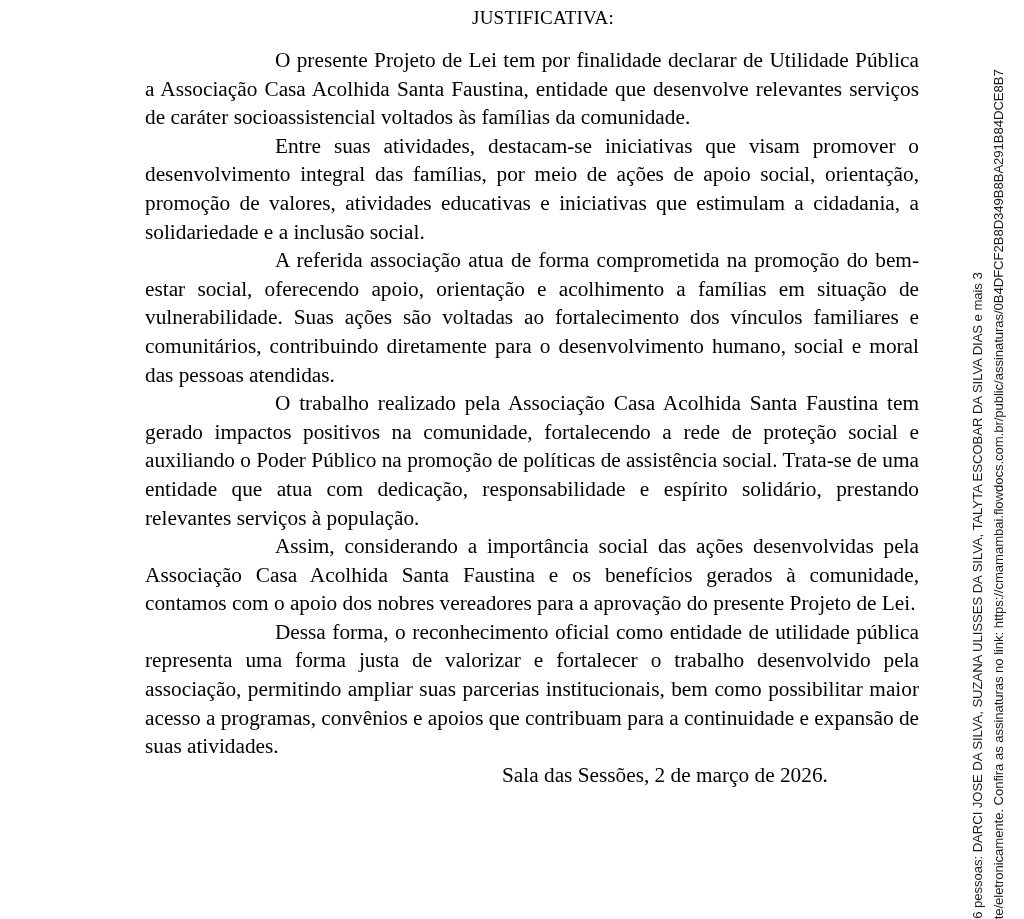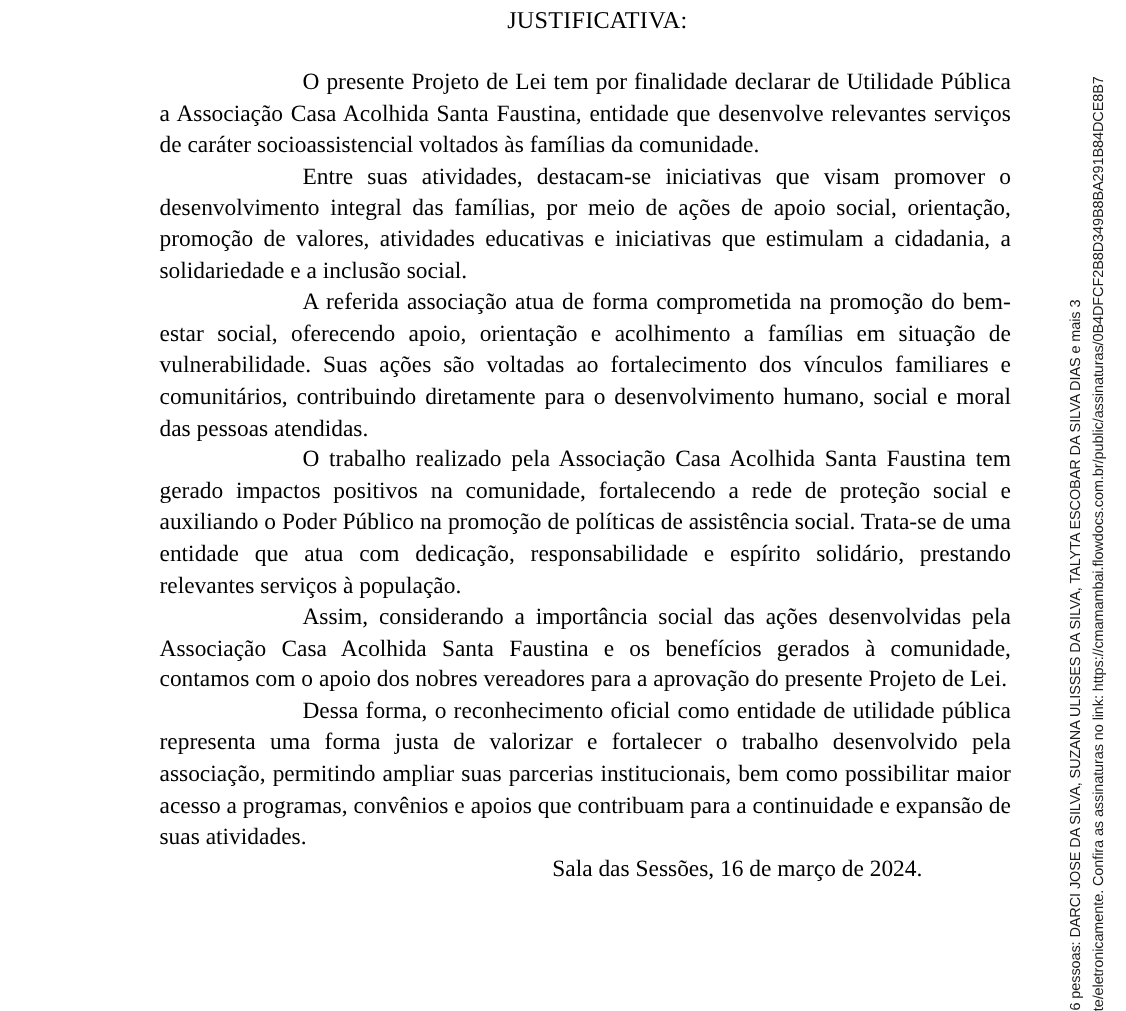--- a/index.html
+++ b/index.html
@@ -21,39 +21,39 @@
   #doc-body {
     position: absolute;
     left: 145px;
     top: 0px;
     width: 774px;
     height: 919px;
   }
 
   .doc-title {
     text-align: center;
-    font-size: 22px;
+    font-size: 19px;
     line-height: 28px;
     letter-spacing: 0.2px;
     margin: 4px 0 0 0;
     padding-left: 22px;
   }
 
   .doc-par {
     font-size: 21.3px;
     line-height: 28.6px;
     text-align: justify;
     text-justify: inter-word;
     text-indent: 6.1em;
     margin: 0;
     hyphens: none;
   }
 
   .doc-par.p-first {
-    margin-top: 28px;
+    margin-top: 14px;
   }
 
   .doc-closing {
     font-size: 21.3px;
     line-height: 28.6px;
     margin: 0;
     padding-left: 357px;
     white-space: nowrap;
   }
 
@@ -104,21 +104,21 @@
     <p class="doc-par">Entre suas atividades, destacam-se iniciativas que visam promover o desenvolvimento integral das famílias, por meio de ações de apoio social, orientação, promoção de valores, atividades educativas e iniciativas que estimulam a cidadania, a solidariedade e a inclusão social.</p>
 
     <p class="doc-par">A referida associação atua de forma comprometida na promoção do bem-estar social, oferecendo apoio, orientação e acolhimento a famílias em situação de vulnerabilidade. Suas ações são voltadas ao fortalecimento dos vínculos familiares e comunitários, contribuindo diretamente para o desenvolvimento humano, social e moral das pessoas atendidas.</p>
 
     <p class="doc-par">O trabalho realizado pela Associação Casa Acolhida Santa Faustina tem gerado impactos positivos na comunidade, fortalecendo a rede de proteção social e auxiliando o Poder Público na promoção de políticas de assistência social. Trata-se de uma entidade que atua com dedicação, responsabilidade e espírito solidário, prestando relevantes serviços à população.</p>
 
     <p class="doc-par">Assim, considerando a importância social das ações desenvolvidas pela Associação Casa Acolhida Santa Faustina e os benefícios gerados à comunidade, contamos com o apoio dos nobres vereadores para a aprovação do presente Projeto de Lei.</p>
 
     <p class="doc-par">Dessa forma, o reconhecimento oficial como entidade de utilidade pública representa uma forma justa de valorizar e fortalecer o trabalho desenvolvido pela associação, permitindo ampliar suas parcerias institucionais, bem como possibilitar maior acesso a programas, convênios e apoios que contribuam para a continuidade e expansão de suas atividades.</p>
 
-    <p class="doc-closing">Sala das Sessões, 16 de março de 2024.</p>
+    <p class="doc-closing">Sala das Sessões, 2 de março de 2026.</p>
 
   </div>
 
   <div id="sig-stamp">
     <div id="sig-rot">
       <span class="sig-line sig-line-1">por 6 pessoas: DARCI JOSE DA SILVA, SUZANA ULISSES DA SILVA, TALYTA ESCOBAR DA SILVA DIAS e mais 3</span>
       <span class="sig-line sig-line-2">nente/eletronicamente. Confira as assinaturas no link: https://cmamambai.flowdocs.com.br/public/assinaturas/0B4DFCF2B8D349B8BA291B84DCE8B7</span>
     </div>
   </div>
 

